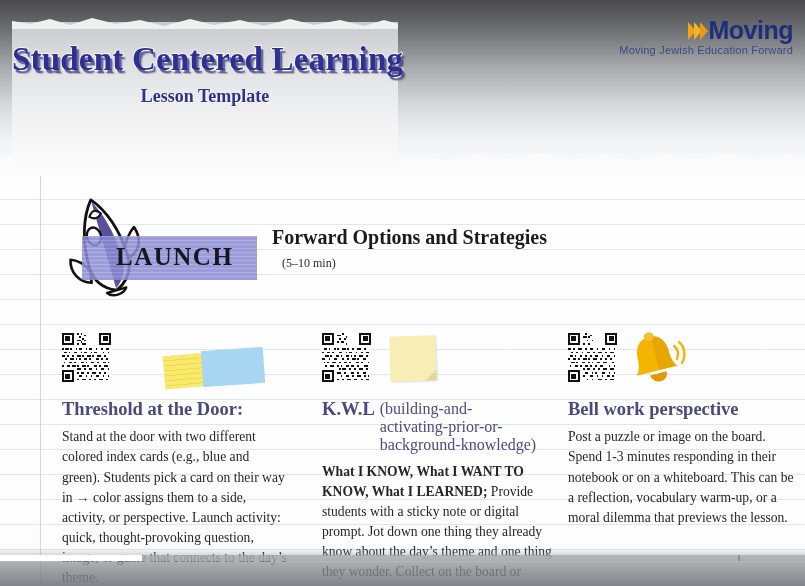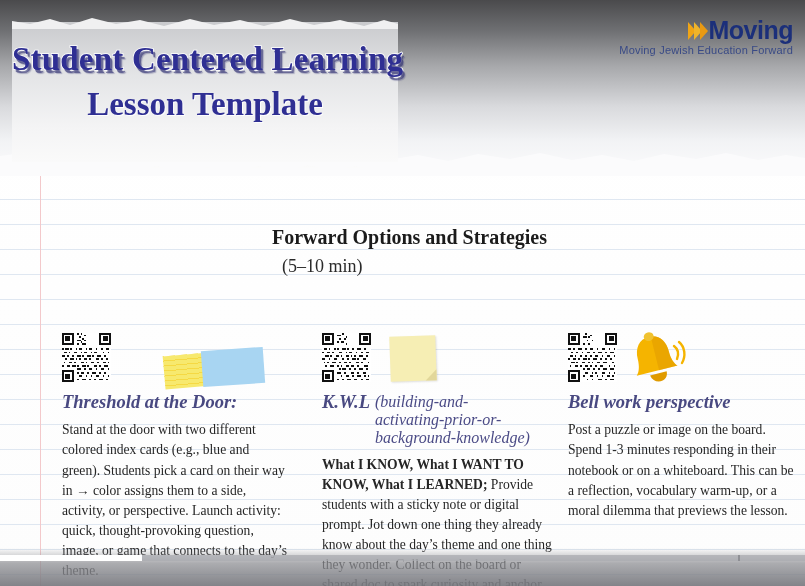--- a/index.html
+++ b/index.html
@@ -85,21 +85,21 @@
     -webkit-text-stroke: 1.6px #ffffff;
     paint-order: stroke fill;
     text-shadow: 2px 3px 0 rgba(40,40,110,.55), 3px 4px 1px rgba(60,60,120,.35);
     line-height: 1.05;
     white-space: nowrap;
   }
   .title-sub {
     margin-top: 9px;
     font-family: "Liberation Serif", serif;
     font-weight: bold;
-    font-size: 33px;
+    font-size: 18px;
     color: #2f2f93;
     text-shadow: 1px 1px 0 rgba(255,255,255,.9);
   }
 
   
   #logo {
     position: absolute;
     right: 12px; top: 18px;
     text-align: right;
     line-height: 1;
@@ -160,42 +160,41 @@
     left: 272px; top: 226px;
     font-family: "Liberation Serif", serif;
     font-weight: bold;
     font-size: 20px;
     color: #1b1b1b;
   }
   #rotate-time {
     position: absolute;
     left: 282px; top: 256px;
     font-family: "Liberation Serif", serif;
-    font-size: 18px;
+    font-size: 12px;
     color: #2a2a2a;
   }
 
   
   .col { position: absolute; top: 330px; }
   #col1 { left: 62px;  width: 228px; }
   #col2 { left: 322px; width: 232px; }
   #col3 { left: 568px; width: 228px; }
 
   .col-icons { position: relative; height: 58px; }
   .qr { position: absolute; left: 0; top: 3px; width: 49px; height: 49px; }
 
   .col-head {
     font-family: "Liberation Serif", serif;
     font-weight: bold;
     font-size: 18.5px;
     color: #494981;
     line-height: 1.1;
-    margin-top: 4px;
+    margin-top: 11px;
     white-space: nowrap;
-    font-style: italic;
   }
   .kwl-wrap { display: flex; align-items: flex-start; }
   .kwl-note {
     font-family: "Liberation Serif", serif;
     font-weight: normal;
     font-size: 16px;
     color: #4b4b86;
     line-height: 1.12;
     margin-left: 5px;
     margin-top: 1px;
@@ -296,20 +295,35 @@
   <div id="logo">
     <div id="logo-row">
       <span class="chev c1"></span>
       <span class="chev c2"></span>
       <span class="chev c3"></span>
       <span id="logo-word">Moving</span>
     </div>
     <div id="logo-tag">Moving Jewish Education Forward</div>
   </div>
 
+  <div id="launch-row">
+    <svg id="rocket" viewBox="0 0 104 108">
+      <g transform="rotate(-16 52 54)">
+        <path d="M30,86 C18,82 12,70 16,58 C22,60 28,66 32,74 Z" fill="#ffffff" stroke="#111" stroke-width="2.6" stroke-linejoin="round"></path>
+        <path d="M74,72 C86,68 90,56 86,44 C80,48 74,56 70,64 Z" fill="#ffffff" stroke="#111" stroke-width="2.6" stroke-linejoin="round"></path>
+        <path d="M52,6 C64,20 72,44 72,70 C72,84 66,94 52,100 C38,94 32,84 32,70 C32,44 40,20 52,6 Z" fill="#ffffff" stroke="#111" stroke-width="2.8" stroke-linejoin="round"></path>
+        <path d="M52,8 C60,22 66,44 66,70 C66,83 61,92 52,98 Z" fill="#55519f"></path>
+        <path d="M46,22 C50,16 54,16 58,22 C54,26 50,26 46,22 Z" fill="#ffffff" stroke="#111" stroke-width="2"></path>
+        <ellipse cx="45" cy="42" rx="7" ry="9" fill="#ffffff" stroke="#111" stroke-width="2.4"></ellipse>
+        <path d="M42,100 C46,106 58,106 62,100 Z" fill="#ffffff" stroke="#111" stroke-width="2.4" stroke-linejoin="round"></path>
+      </g>
+    </svg>
+    <div id="launch-highlight"></div>
+    <div id="launch-word">LAUNCH</div>
+  </div>
 
   <div id="rotate-title">Forward Options and Strategies</div>
   <div id="rotate-time">(5–10 min)</div>
 
   <div class="col" id="col1">
     <div class="col-icons">
       <svg class="qr" viewBox="0 0 29 29" shape-rendering="crispEdges">
         <rect width="29" height="29" fill="#fff"></rect>
         <g fill="#111">
           <rect x="0" y="0" width="7" height="7"></rect>

